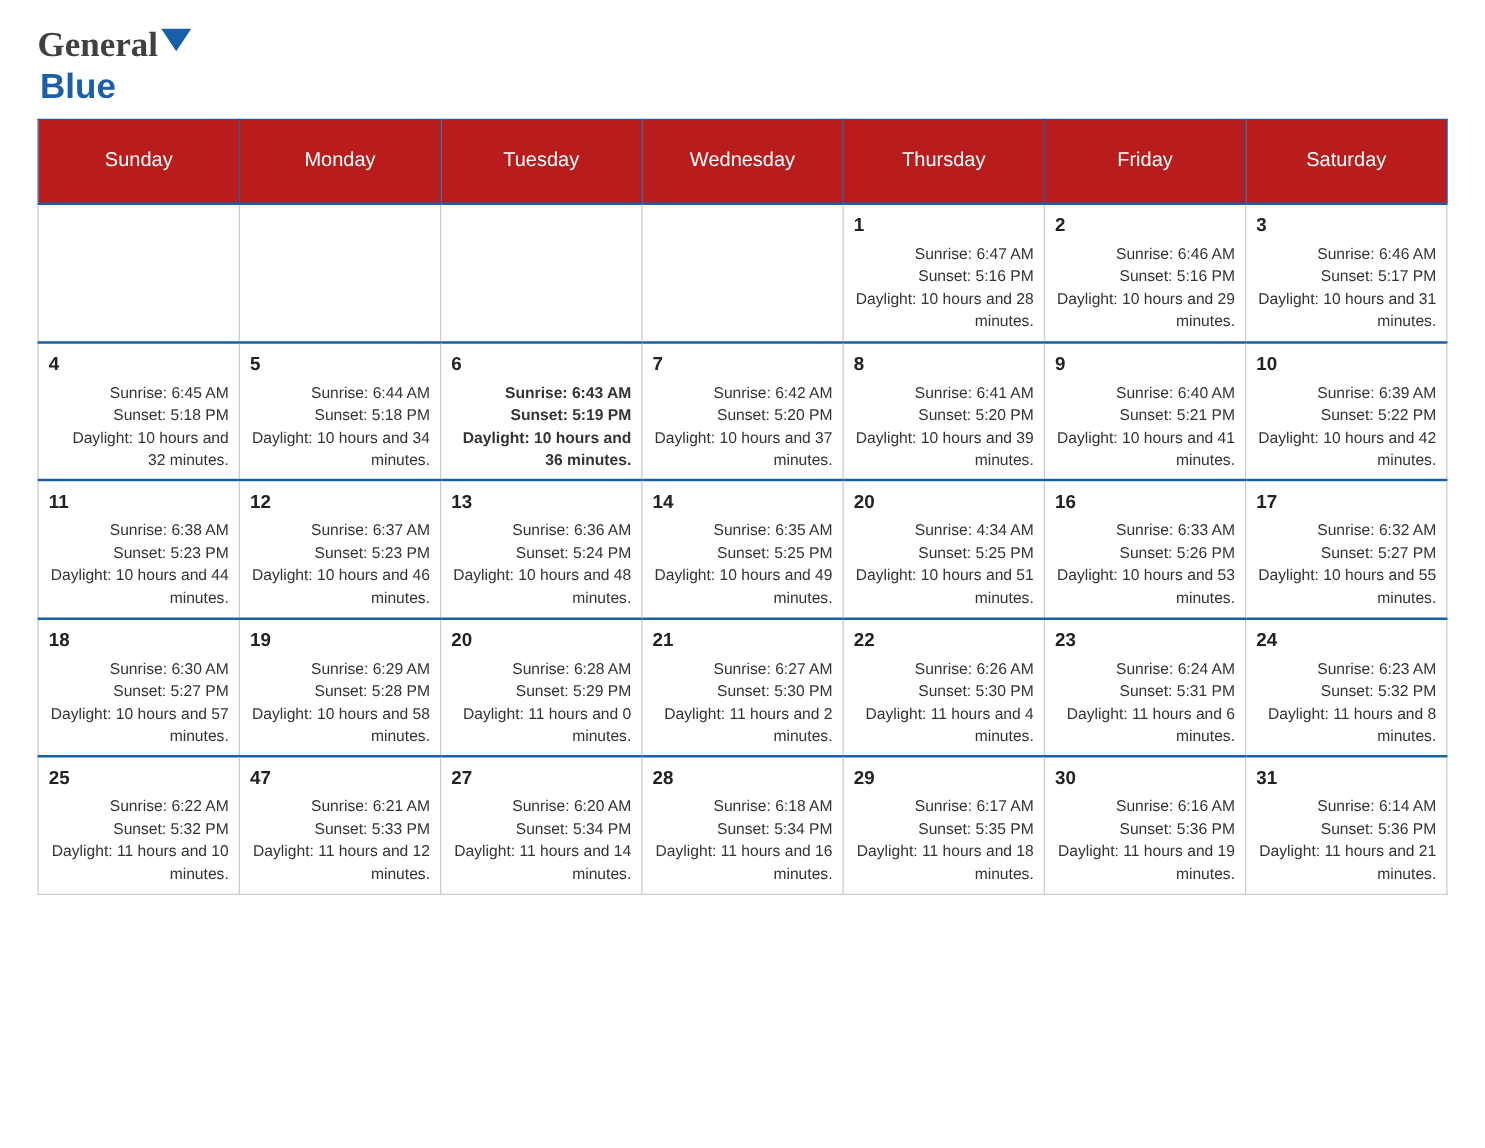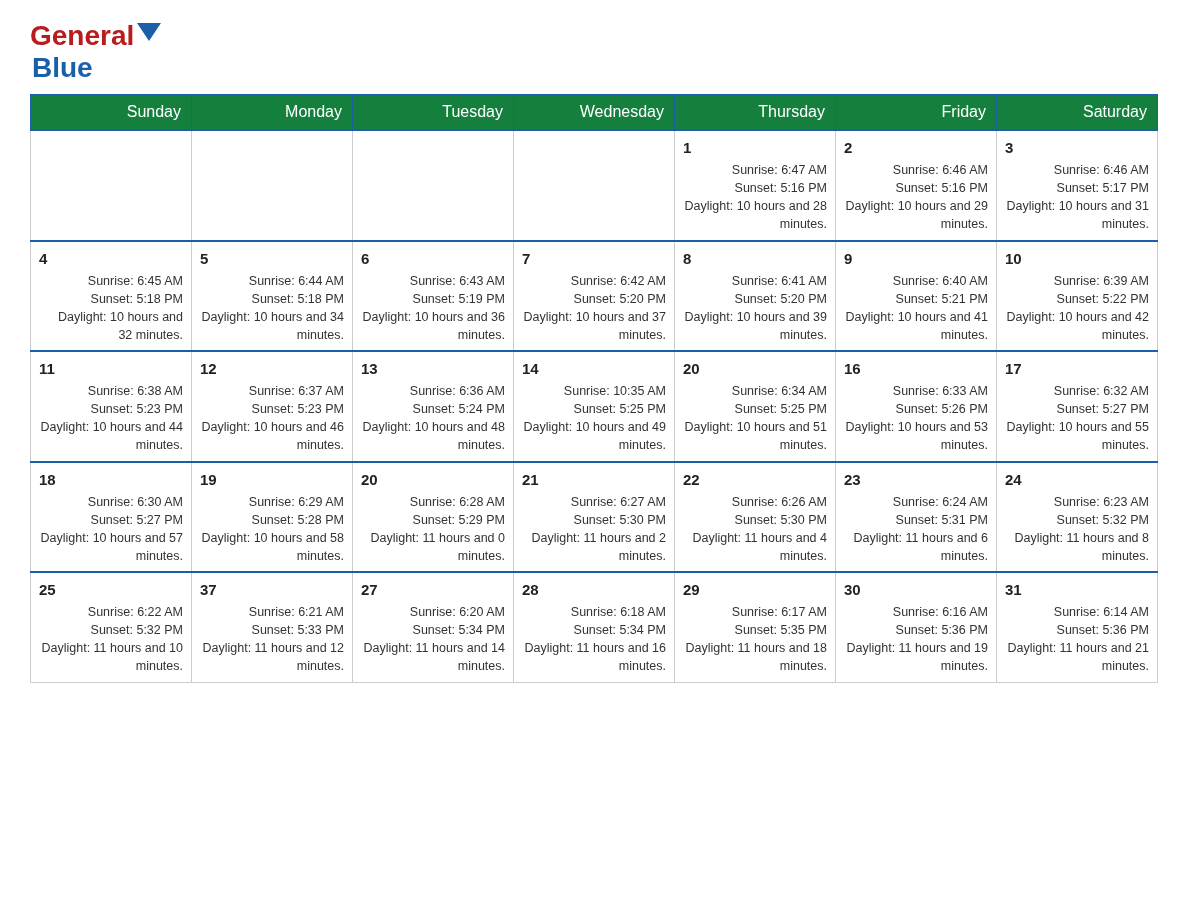--- a/index.html
+++ b/index.html
@@ -17,21 +17,21 @@
       align-items: flex-start;
       margin-bottom: 10px;
     }
     .logo {
       display: flex;
       align-items: flex-end;
       font-size: 28px;
       font-weight: bold;
       color: #333;
     }
-    .logo .general { color: #b91c1c; }
+    .logo .general { color: #404040; font-family: Liberation Serif, serif; }
     .logo .blue { color: #1a5fa8; }
     .logo-triangle {
       display: inline-block;
       width: 0;
       height: 0;
       border-left: 12px solid transparent;
       border-right: 12px solid transparent;
       border-top: 18px solid #1a5fa8;
       margin-left: 3px;
       margin-bottom: 4px;
@@ -49,24 +49,24 @@
       font-size: 20px;
       color: #333;
       font-weight: normal;
     }
     .calendar {
       width: 100%;
       border-collapse: collapse;
       margin-top: 10px;
     }
     .calendar th {
-      background-color: #15803d;
+      background-color: #b91c1c;
       color: #fff;
-      text-align: right;
-      padding: 8px 10px;
+      text-align: center;
+      padding: 24px 10px;
       font-size: 16px;
       font-weight: normal;
       border: 1px solid #1a5fa8;
     }
     .calendar td {
       vertical-align: top;
       padding: 6px 8px;
       border: 1px solid #ccc;
       width: 14.28%;
       font-size: 13px;
@@ -156,21 +156,21 @@
 Daylight: 10 hours and 32 minutes.</div>
         </td>
         <td>
           <span class="day-number">5</span>
           <div class="day-info" style="white-space: pre-line;">Sunrise: 6:44 AM
 Sunset: 5:18 PM
 Daylight: 10 hours and 34 minutes.</div>
         </td>
         <td>
           <span class="day-number">6</span>
-          <div class="day-info" style="white-space: pre-line;">Sunrise: 6:43 AM
+          <div class="day-info" style="white-space: pre-line; font-weight: bold;">Sunrise: 6:43 AM
 Sunset: 5:19 PM
 Daylight: 10 hours and 36 minutes.</div>
         </td>
         <td>
           <span class="day-number">7</span>
           <div class="day-info" style="white-space: pre-line;">Sunrise: 6:42 AM
 Sunset: 5:20 PM
 Daylight: 10 hours and 37 minutes.</div>
         </td>
         <td>
@@ -206,27 +206,27 @@
 Daylight: 10 hours and 46 minutes.</div>
         </td>
         <td>
           <span class="day-number">13</span>
           <div class="day-info" style="white-space: pre-line;">Sunrise: 6:36 AM
 Sunset: 5:24 PM
 Daylight: 10 hours and 48 minutes.</div>
         </td>
         <td>
           <span class="day-number">14</span>
-          <div class="day-info" style="white-space: pre-line;">Sunrise: 10:35 AM
+          <div class="day-info" style="white-space: pre-line;">Sunrise: 6:35 AM
 Sunset: 5:25 PM
 Daylight: 10 hours and 49 minutes.</div>
         </td>
         <td>
           <span class="day-number">20</span>
-          <div class="day-info" style="white-space: pre-line;">Sunrise: 6:34 AM
+          <div class="day-info" style="white-space: pre-line;">Sunrise: 4:34 AM
 Sunset: 5:25 PM
 Daylight: 10 hours and 51 minutes.</div>
         </td>
         <td>
           <span class="day-number">16</span>
           <div class="day-info" style="white-space: pre-line;">Sunrise: 6:33 AM
 Sunset: 5:26 PM
 Daylight: 10 hours and 53 minutes.</div>
         </td>
         <td>
@@ -281,21 +281,21 @@
         </td>
       </tr>
       <tr>
         <td>
           <span class="day-number">25</span>
           <div class="day-info" style="white-space: pre-line;">Sunrise: 6:22 AM
 Sunset: 5:32 PM
 Daylight: 11 hours and 10 minutes.</div>
         </td>
         <td>
-          <span class="day-number">37</span>
+          <span class="day-number">47</span>
           <div class="day-info" style="white-space: pre-line;">Sunrise: 6:21 AM
 Sunset: 5:33 PM
 Daylight: 11 hours and 12 minutes.</div>
         </td>
         <td>
           <span class="day-number">27</span>
           <div class="day-info" style="white-space: pre-line;">Sunrise: 6:20 AM
 Sunset: 5:34 PM
 Daylight: 11 hours and 14 minutes.</div>
         </td>

